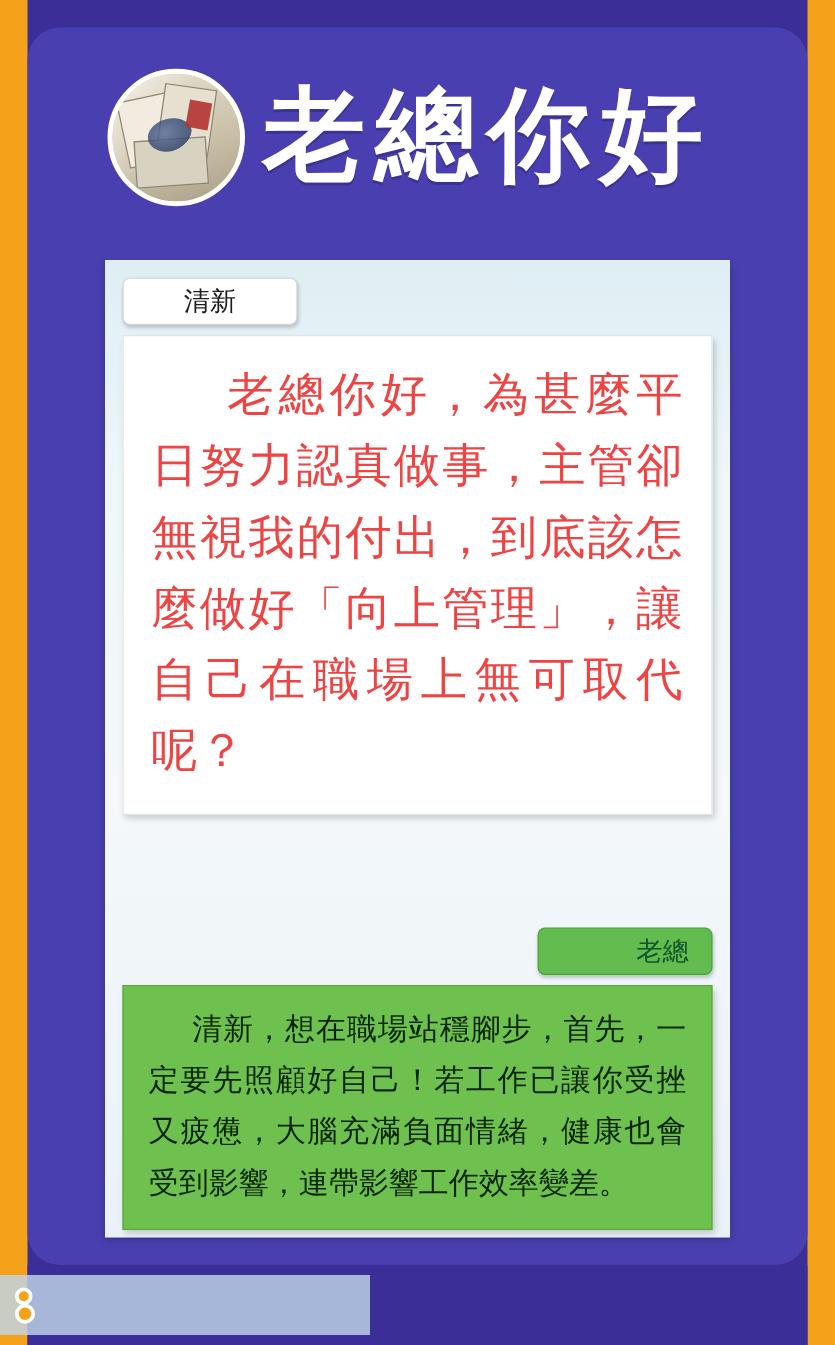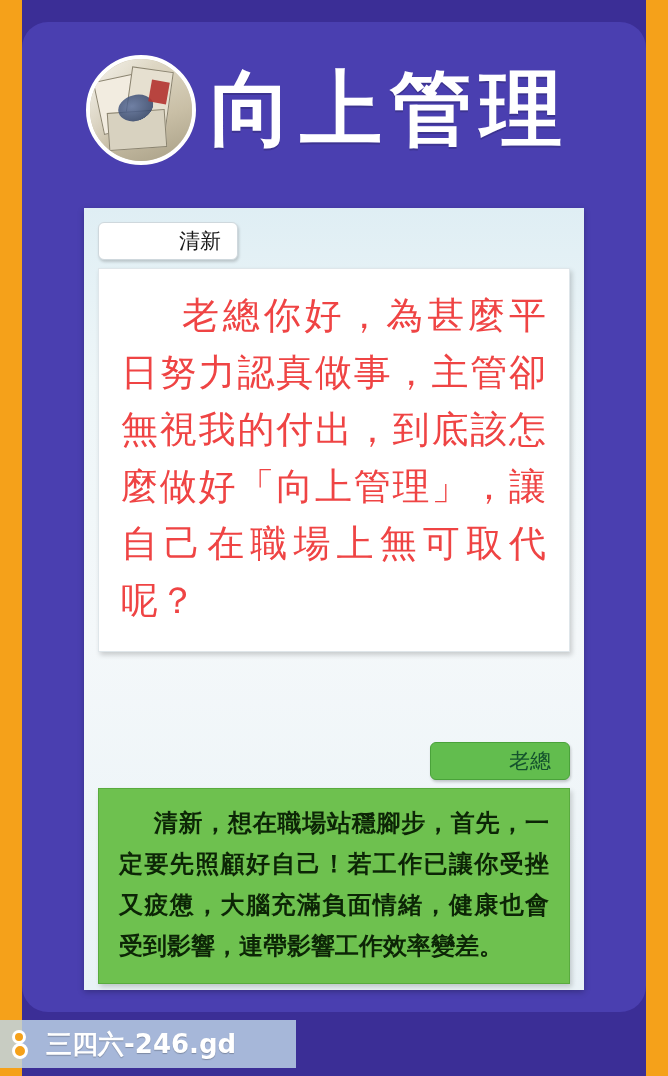--- a/index.html
+++ b/index.html
@@ -134,21 +134,21 @@
     padding: 0 16px;
     white-space: nowrap;
   }
   .tag-user {
     left: 14px;
     top: 14px;
     background: #ffffff;
     border: 1px solid #cfd8dd;
     box-shadow: 1px 2px 3px rgba(0,0,0,0.18);
     min-width: 140px;
-    text-align: right;
+    text-align: center;
   }
   .tag-boss {
     right: 14px;
     top: 534px;
     background: #62bd4e;
     border: 1px solid #4aa23a;
     box-shadow: 1px 2px 3px rgba(0,0,0,0.2);
     color: #14532d;
     min-width: 140px;
     text-align: right;
@@ -190,21 +190,21 @@
     padding: 14px 20px 16px 20px;
   }
   .bubble-a p {
     margin: 0;
     font-family: "DejaVu Sans", "Liberation Sans", sans-serif;
     font-size: 24px;
     line-height: 41px;
     color: #0c2506;
     text-align: justify;
     text-align-last: left;
-    font-weight: bold;
+    font-weight: normal;
   }
   .bubble-a p .indent { display: inline-block; width: 34px; }
   
   .watermark {
     position: absolute;
     left: 0;
     top: 1020px;
     width: 296px;
     height: 48px;
     background: rgba(190, 214, 232, 0.82);
@@ -285,21 +285,21 @@
   <div class="header">
     <div class="logo-circle">
       <div class="logo-art">
         <div class="stamp s1"></div>
         <div class="stamp s2"></div>
         <div class="stamp s3"></div>
         <div class="ink"></div>
         <div class="red"></div>
       </div>
     </div>
-    <div class="title">向上管理</div>
+    <div class="title">老總你好</div>
   </div>
 
   <div class="sheet">
     <div class="sheet-inner">
 
       <div class="tag tag-user">清新</div>
 
       <div class="bubble-q">
         <p><span class="indent"></span><span>老總你好，為甚麼平日努力認真做事，主管卻無視我的付出，到底該怎麼做好「向上管理」，讓自己在職場上無可取代呢？</span></p>
       </div>
@@ -311,16 +311,15 @@
       </div>
 
     </div>
   </div>
 
   <div class="watermark">
     <div class="wm-logo">
       <div class="c1"></div>
       <div class="c2"></div>
     </div>
-    <div class="wm-text"><span>三四六</span><span class="dom">-246.gd</span></div>
   </div>
 
 </div>
 
 </body></html>

